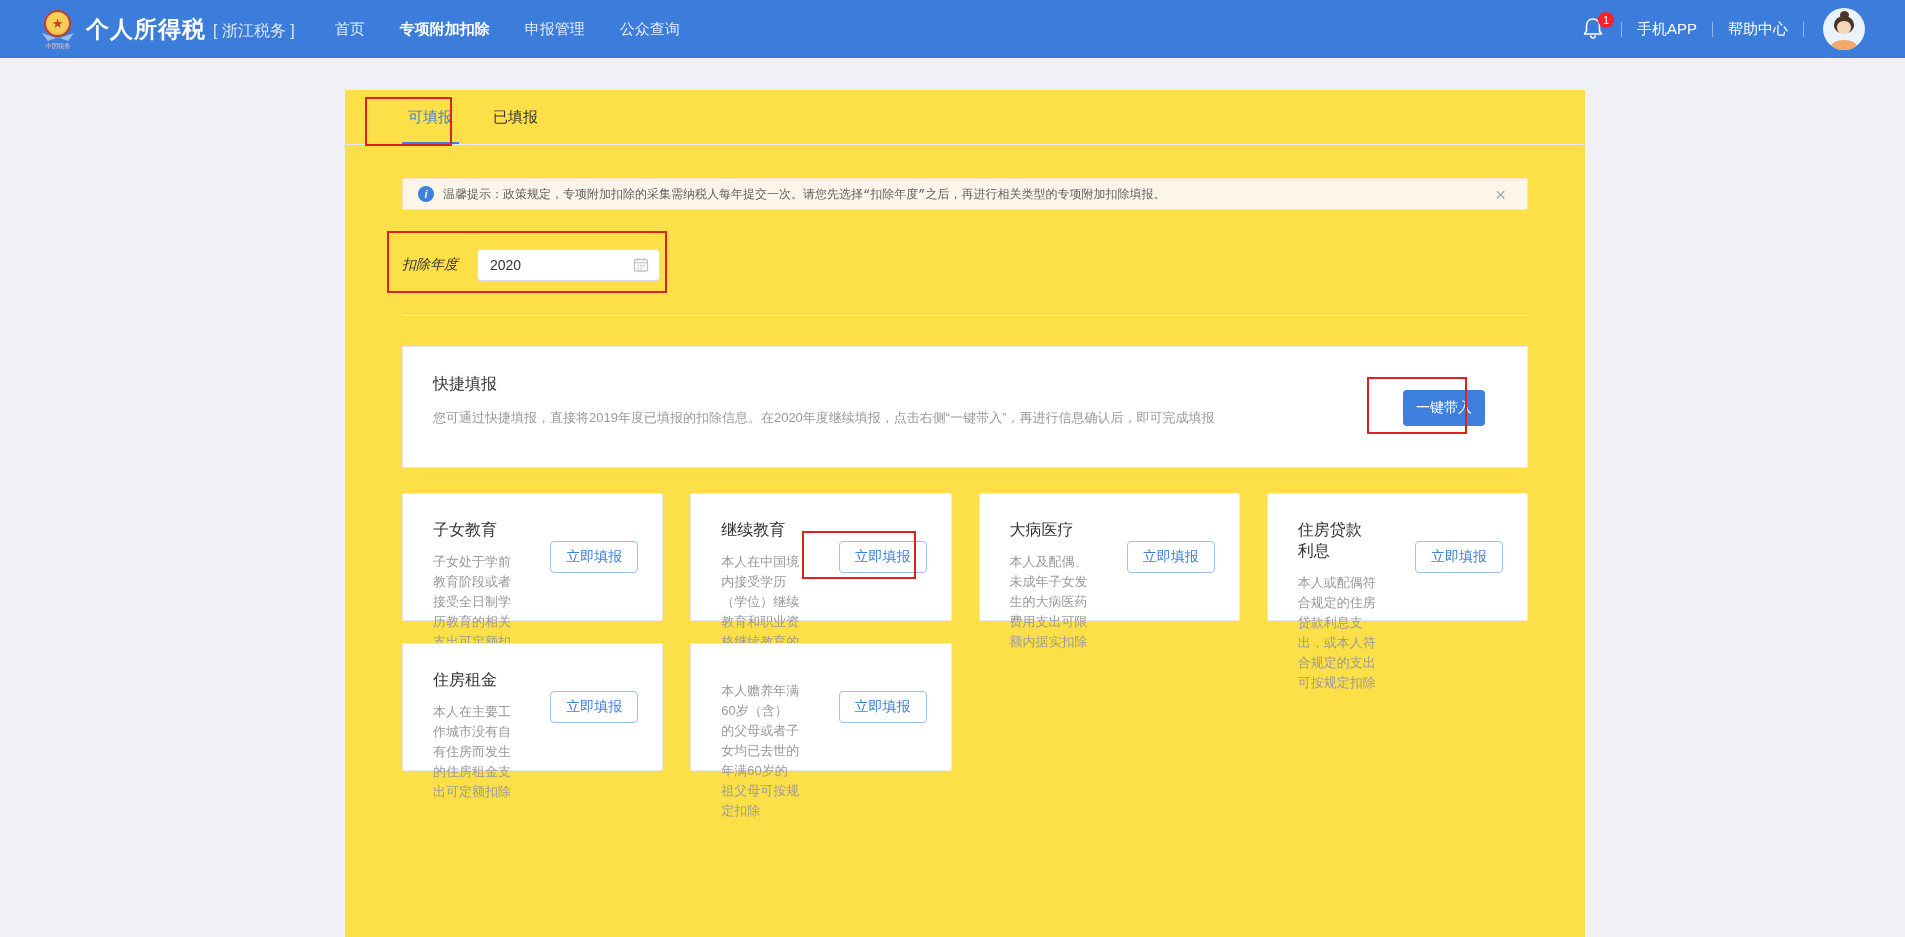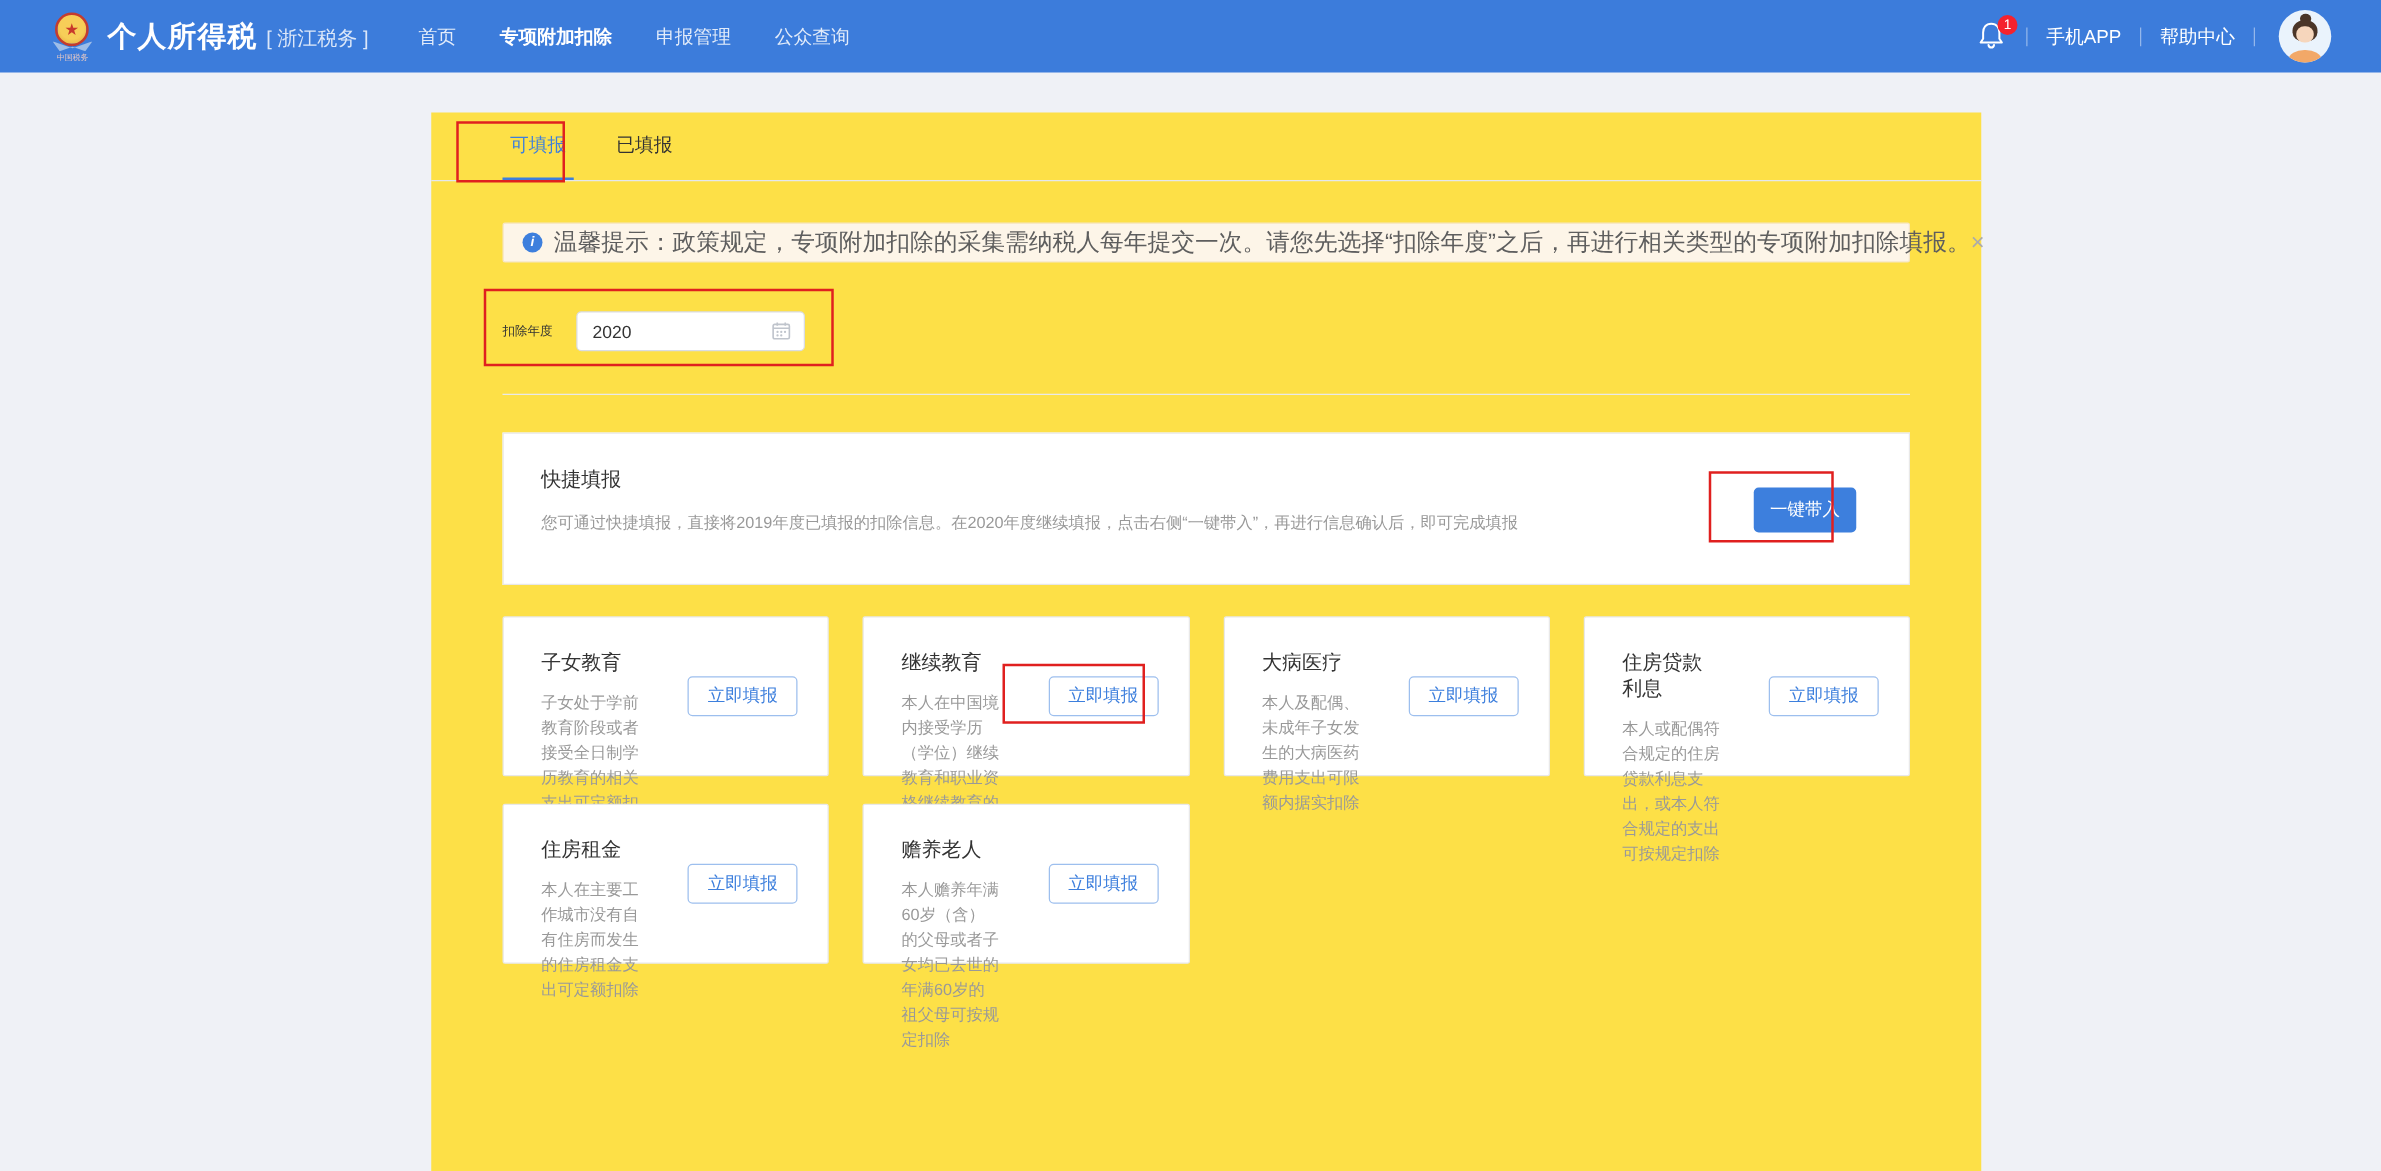--- a/index.html
+++ b/index.html
@@ -44,25 +44,25 @@
   .panel { position:absolute; left:345px; top:90px; width:1240px; bottom:0; background:#fde047; }
 
   .tabbar { height:55px; border-bottom:1px solid #E4E7ED; padding-left:57px; display:flex; gap:28px; }
   .tab { font-size:15px; color:#333; line-height:53px; padding:0 6px; cursor:pointer; }
   .tab.active { color:#3D7FDD; border-bottom:2px solid #3D7FDD; }
 
   .alert { margin:33px 57px 0 57px; height:32px; background:#FDF5E8; border:1px solid #F6E6C5;
            border-radius:2px; display:flex; align-items:center; padding:0 15px; }
   .info-icon { width:16px; height:16px; border-radius:50%; background:#3D7FDD; color:#fff; flex:0 0 16px;
                font-size:11px; font-weight:bold; line-height:16px; text-align:center; font-style:italic; }
-  .alert-text { font-size:19px; color:#5E5E5E; margin-left:9px; white-space:nowrap; }
+  .alert-text { font-size:12px; color:#5E5E5E; margin-left:9px; white-space:nowrap;font-family:Liberation Mono, monospace; }
   .alert-close { margin-left:auto; color:#ABABAB; font-size:19px; line-height:1; cursor:pointer; padding-right:6px; }
 
   .year-row { margin:39px 57px 0 57px; display:flex; align-items:center; }
-  .year-label { font-size:10px; color:#333; margin-right:19px; }
+  .year-label { font-size:14px; color:#333; margin-right:19px;font-style:italic; }
   .year-input { width:183px; height:32px; border:1px solid #D9DCE3; border-radius:4px; background:#fff;
                 display:flex; align-items:center; padding:0 10px 0 12px; cursor:text; }
   .year-value { font-size:14px; color:#333; }
   .cal-icon { margin-left:auto; width:16px; height:16px; color:#BFC4CC; }
 
   .hr { margin:34px 57px 0 57px; border-top:1px solid #E9E9E9; height:0; }
 
   .quick-card { margin:30px 57px 0 57px; height:122px; border:1px solid #E8E8E8; border-radius:0;
                 position:relative; padding:27px 30px 0 30px; background:#fff; }
   .card-title { font-size:16px; color:#333; }
@@ -202,21 +202,20 @@
         <button class="btn-outline">立即填报</button>
       </div>
 
       <div class="ded-card">
         <div class="card-title">住房租金</div>
         <div class="card-desc">本人在主要工作城市没有自有住房而发生的住房租金支出可定额扣除</div>
         <button class="btn-outline">立即填报</button>
       </div>
 
       <div class="ded-card">
-        <div class="card-title">赡养老人</div>
         <div class="card-desc">本人赡养年满60岁（含）的父母或者子女均已去世的年满60岁的祖父母可按规定扣除</div>
         <button class="btn-outline">立即填报</button>
       </div>
 
     </div>
   </section>
 
   <div class="anno anno-tab"></div>
   <div class="anno anno-year"></div>
   <div class="anno anno-quick"></div>

